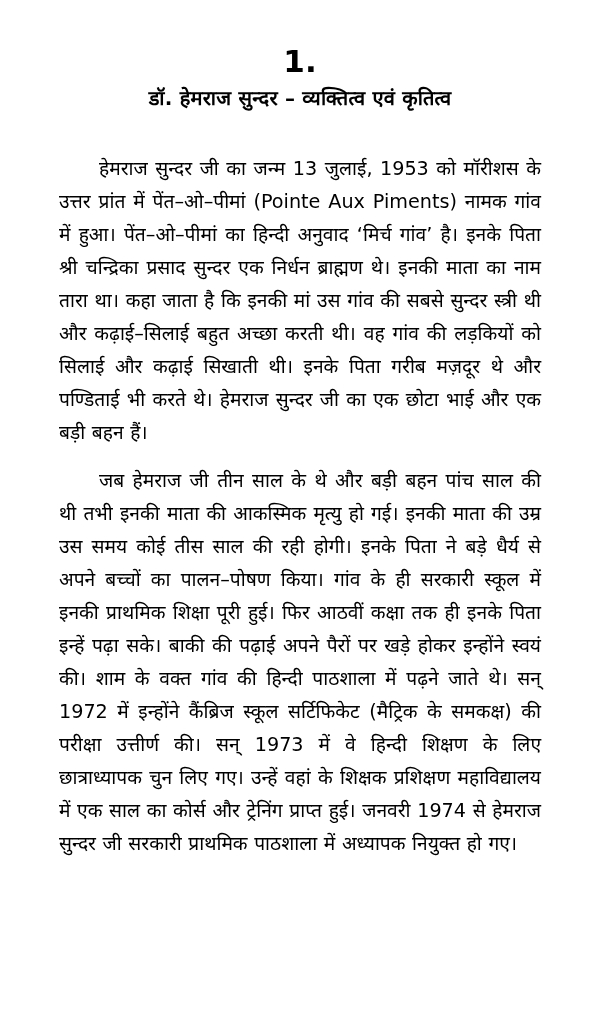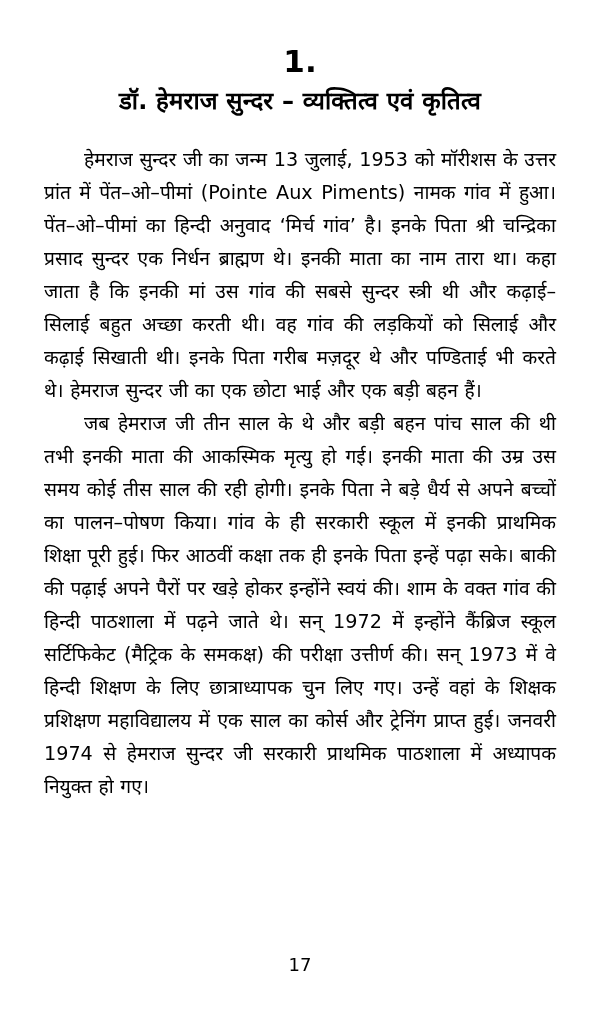--- a/index.html
+++ b/index.html
@@ -26,39 +26,39 @@
   .chapter-number {
     text-align: center;
     font-size: 31px;
     font-weight: bold;
     line-height: 1.1;
     margin: 6px 0 6px 0;
     font-family: "DejaVu Sans", sans-serif;
   }
   .chapter-title {
     text-align: center;
-    font-size: 24px;
+    font-size: 20px;
     font-weight: bold;
     line-height: 1.45;
     letter-spacing: 0.2px;
     margin: 0 0 6px 0;
     font-family: "DejaVu Sans", sans-serif;
   }
   .body-text {
     margin-top: 18px;
     font-size: 19.2px;
     line-height: 1.72;
     text-align: justify;
     text-justify: inter-word;
     font-family: "DejaVu Sans", sans-serif;
     font-weight: 400;
     word-spacing: 0.5px;
   }
   .body-text p {
-    margin: 0;
+    margin: 15px;
     text-indent: 40px;
   }
   .page-number {
     margin-top: auto;
     text-align: center;
     font-size: 18px;
     padding-bottom: 18px;
     font-family: "DejaVu Sans", sans-serif;
   }
 </style>
@@ -69,15 +69,14 @@
 
   <div class="chapter-number">1.</div>
 
   <h1 class="chapter-title">डॉ. हेमराज सुन्दर – व्यक्तित्व एवं कृतित्व</h1>
 
   <div class="body-text">
     <p>हेमराज सुन्दर जी का जन्म 13 जुलाई, 1953 को मॉरीशस के उत्तर प्रांत में पेंत–ओ–पीमां (Pointe Aux Piments) नामक गांव में हुआ। पेंत–ओ–पीमां का हिन्दी अनुवाद ‘मिर्च गांव’ है। इनके पिता श्री चन्द्रिका प्रसाद सुन्दर एक निर्धन ब्राह्मण थे। इनकी माता का नाम तारा था। कहा जाता है कि इनकी मां उस गांव की सबसे सुन्दर स्त्री थी और कढ़ाई–सिलाई बहुत अच्छा करती थी। वह गांव की लड़कियों को सिलाई और कढ़ाई सिखाती थी। इनके पिता गरीब मज़दूर थे और पण्डिताई भी करते थे। हेमराज सुन्दर जी का एक छोटा भाई और एक बड़ी बहन हैं।</p>
     <p>जब हेमराज जी तीन साल के थे और बड़ी बहन पांच साल की थी तभी इनकी माता की आकस्मिक मृत्यु हो गई। इनकी माता की उम्र उस समय कोई तीस साल की रही होगी। इनके पिता ने बड़े धैर्य से अपने बच्चों का पालन–पोषण किया। गांव के ही सरकारी स्कूल में इनकी प्राथमिक शिक्षा पूरी हुई। फिर आठवीं कक्षा तक ही इनके पिता इन्हें पढ़ा सके। बाकी की पढ़ाई अपने पैरों पर खड़े होकर इन्होंने स्वयं की। शाम के वक्त गांव की हिन्दी पाठशाला में पढ़ने जाते थे। सन् 1972 में इन्होंने कैंब्रिज स्कूल सर्टिफिकेट (मैट्रिक के समकक्ष) की परीक्षा उत्तीर्ण की। सन् 1973 में वे हिन्दी शिक्षण के लिए छात्राध्यापक चुन लिए गए। उन्हें वहां के शिक्षक प्रशिक्षण महाविद्यालय में एक साल का कोर्स और ट्रेनिंग प्राप्त हुई। जनवरी 1974 से हेमराज सुन्दर जी सरकारी प्राथमिक पाठशाला में अध्यापक नियुक्त हो गए।</p>
   </div>
 
-  <div class="page-number">17</div>
 
 </div>
 
 </body></html>

